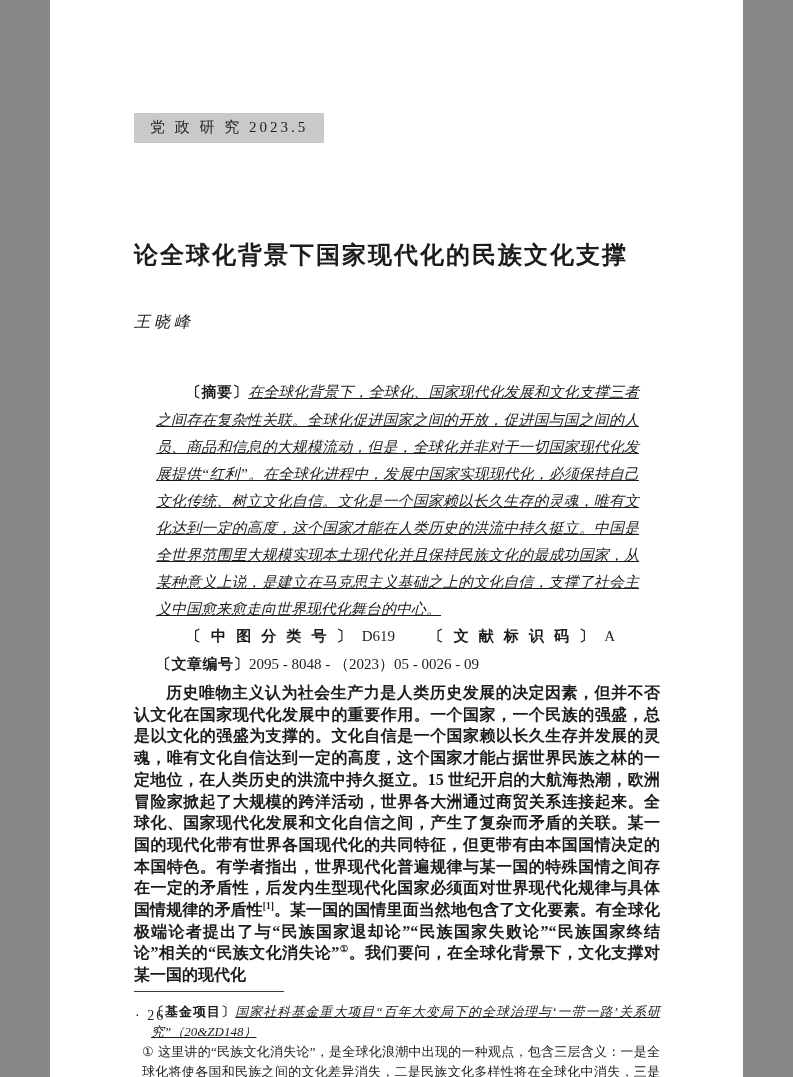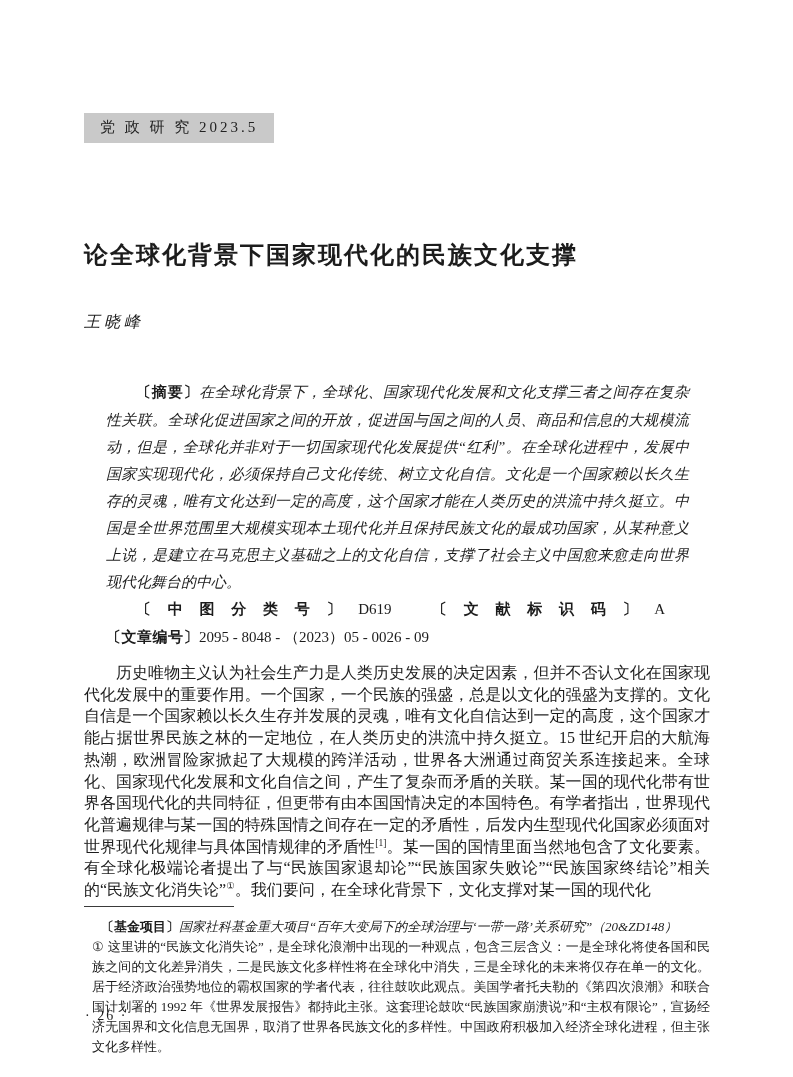--- a/index.html
+++ b/index.html
@@ -1,19 +1,19 @@
 <!DOCTYPE html>
 <html><head>
 <meta charset="utf-8">
 <style>
   * { margin: 0; padding: 0; box-sizing: border-box; }
   html, body { background: #888; }
   .page {
     position: relative;
-    width: 793px;
+    width: 693px;
     height: 1077px;
     margin: 0 auto;
     background: #ffffff;
     color: #1c1c1c;
     font-family: "Liberation Serif", "DejaVu Serif", serif;
     overflow: hidden;
   }
   .content { padding: 0 83px 0 84px; }
 
   
@@ -56,31 +56,32 @@
     line-height: 27px;
     text-align: justify;
   }
   .meta p { text-indent: 2em; }
   .lbl {
     font-family: Liberation Mono, monospace;
     font-weight: 700;
     font-style: normal;
     letter-spacing: 0.5px;
   }
-  .kai { font-style: italic; }
+  .kai { font-style: italic; text-decoration: underline; }
   .clc-group { margin-right: 1.6em; white-space: nowrap; }
   .clc-group:last-child { margin-right: 0; }
   .clc-val { font-style: normal; }
 
   
   .bodytext {
-    margin-top: 10px;
+    margin-top: 3px;
     font-size: 16px;
     line-height: 21.7px;
     text-align: justify;
+    font-weight: bold;
   }
   .bodytext p { text-indent: 2em; }
   sup.cite {
     font-size: 9.5px;
     vertical-align: super;
     line-height: 0;
   }
 
   
   .footnote-sep {

